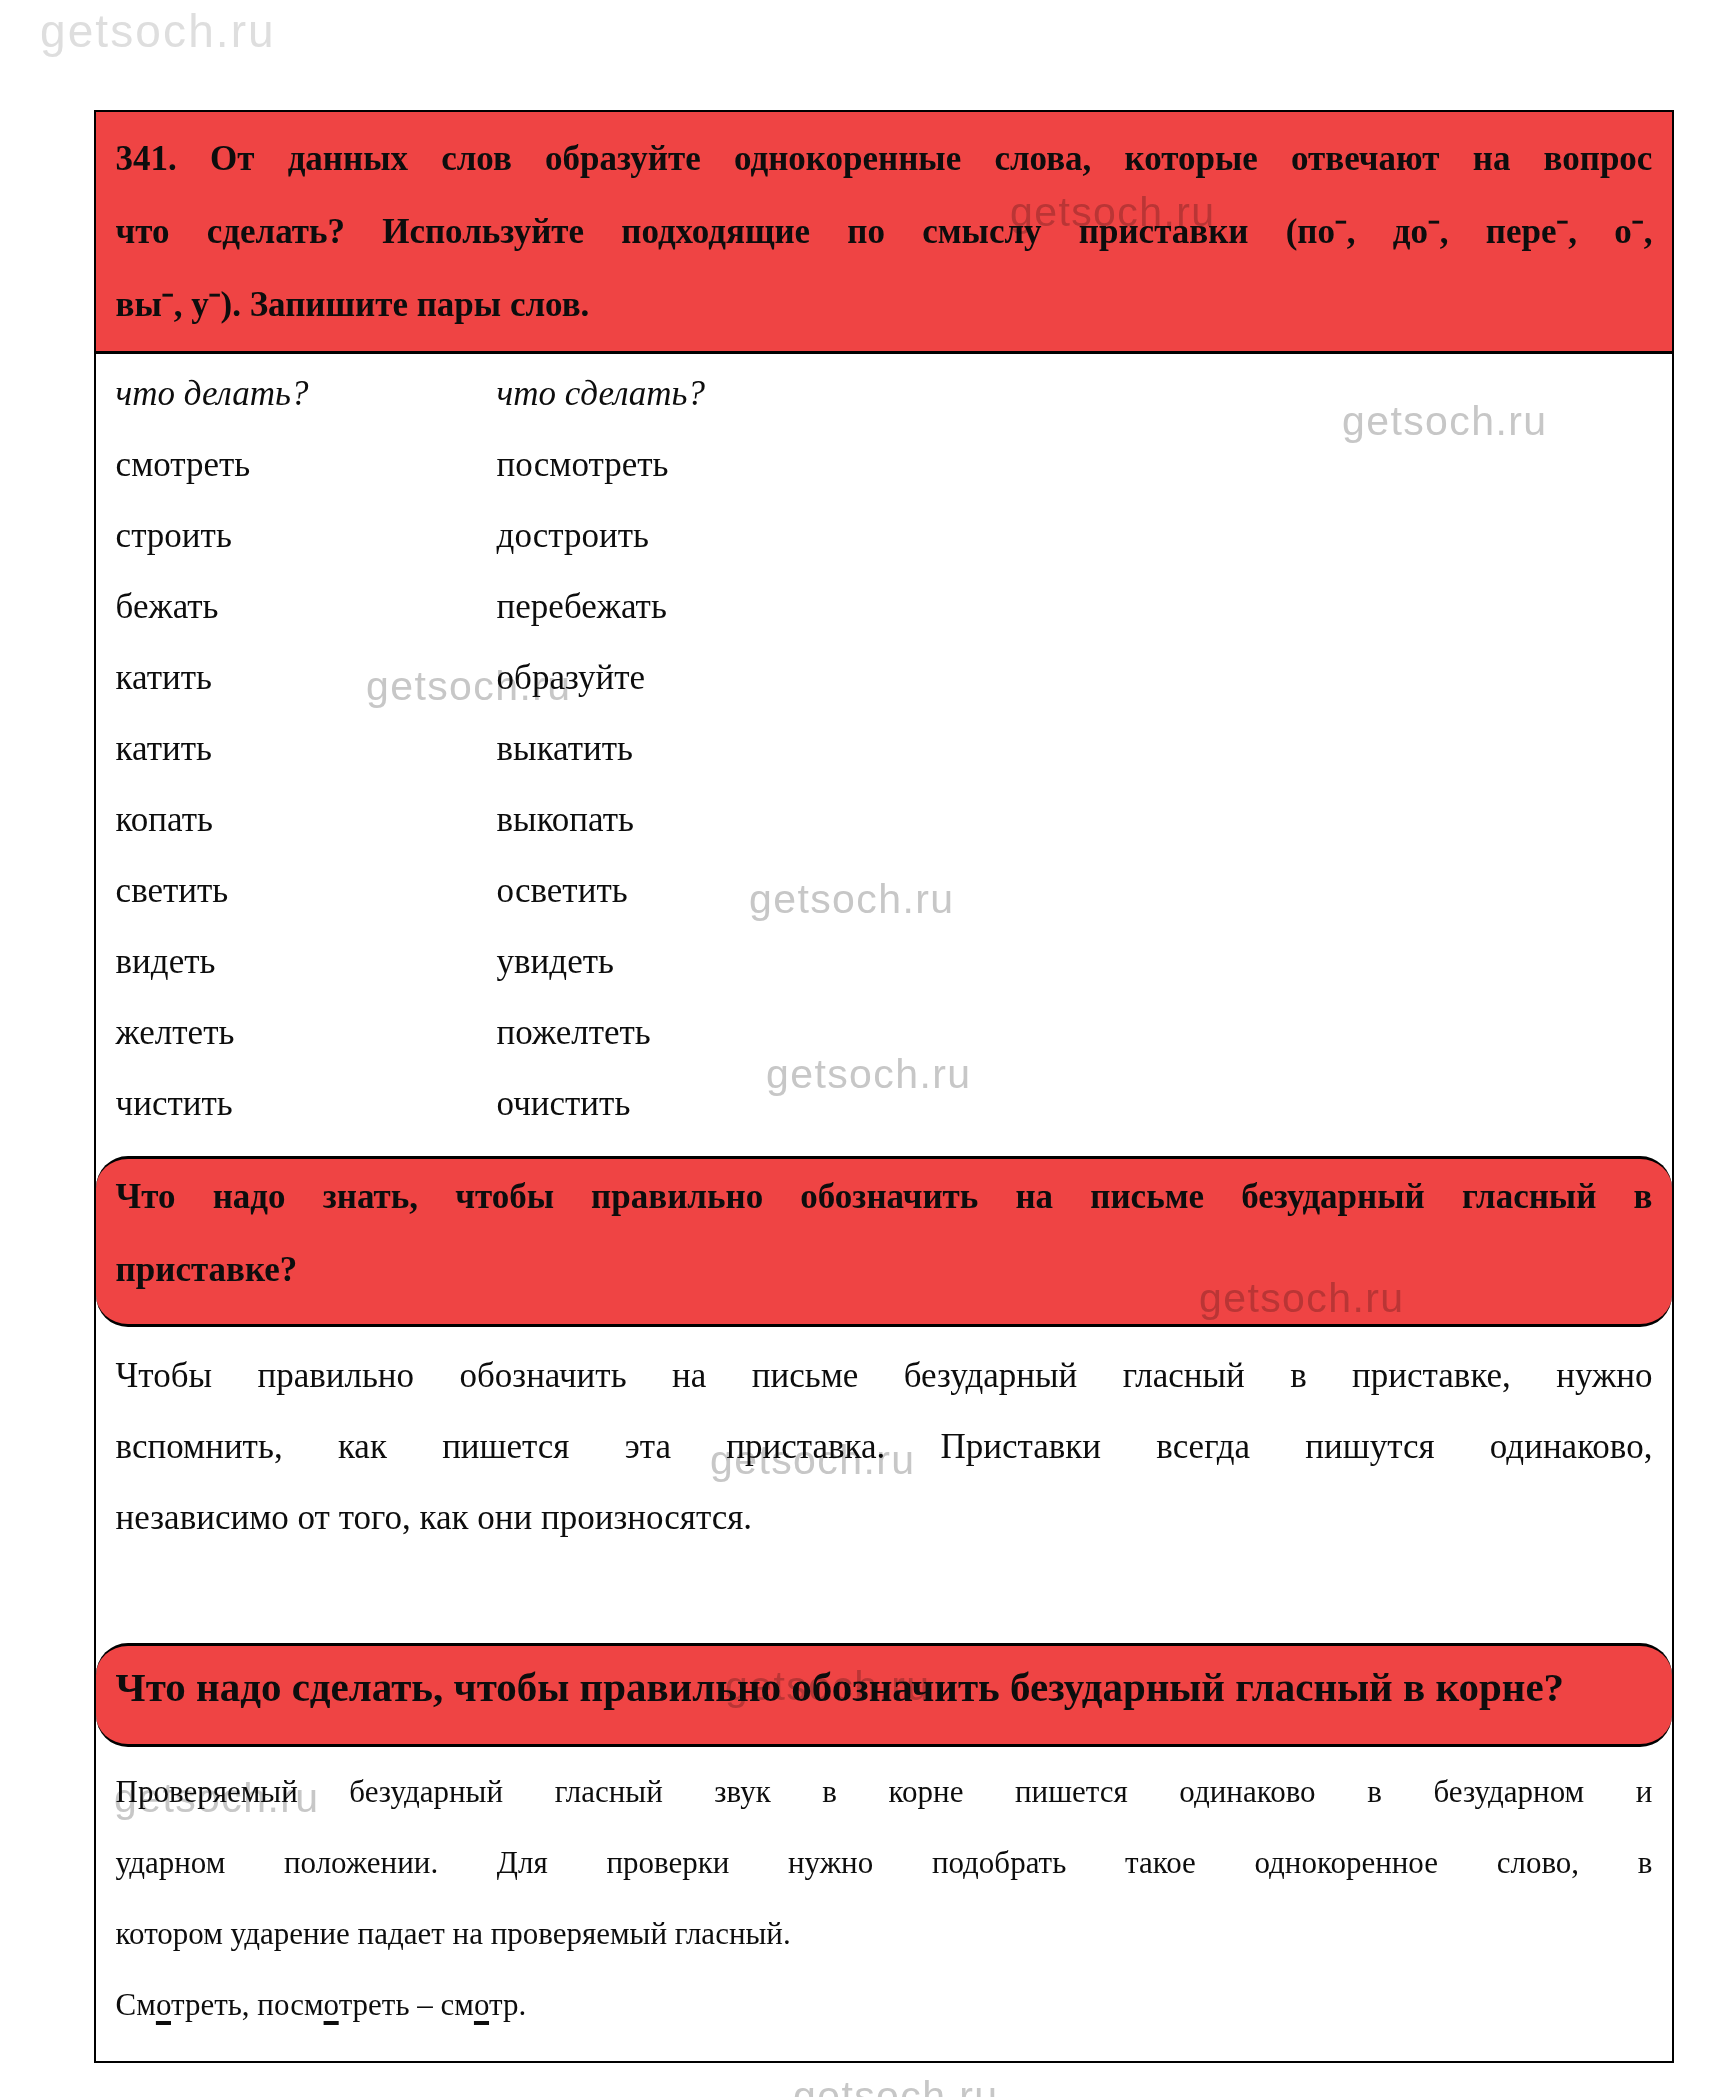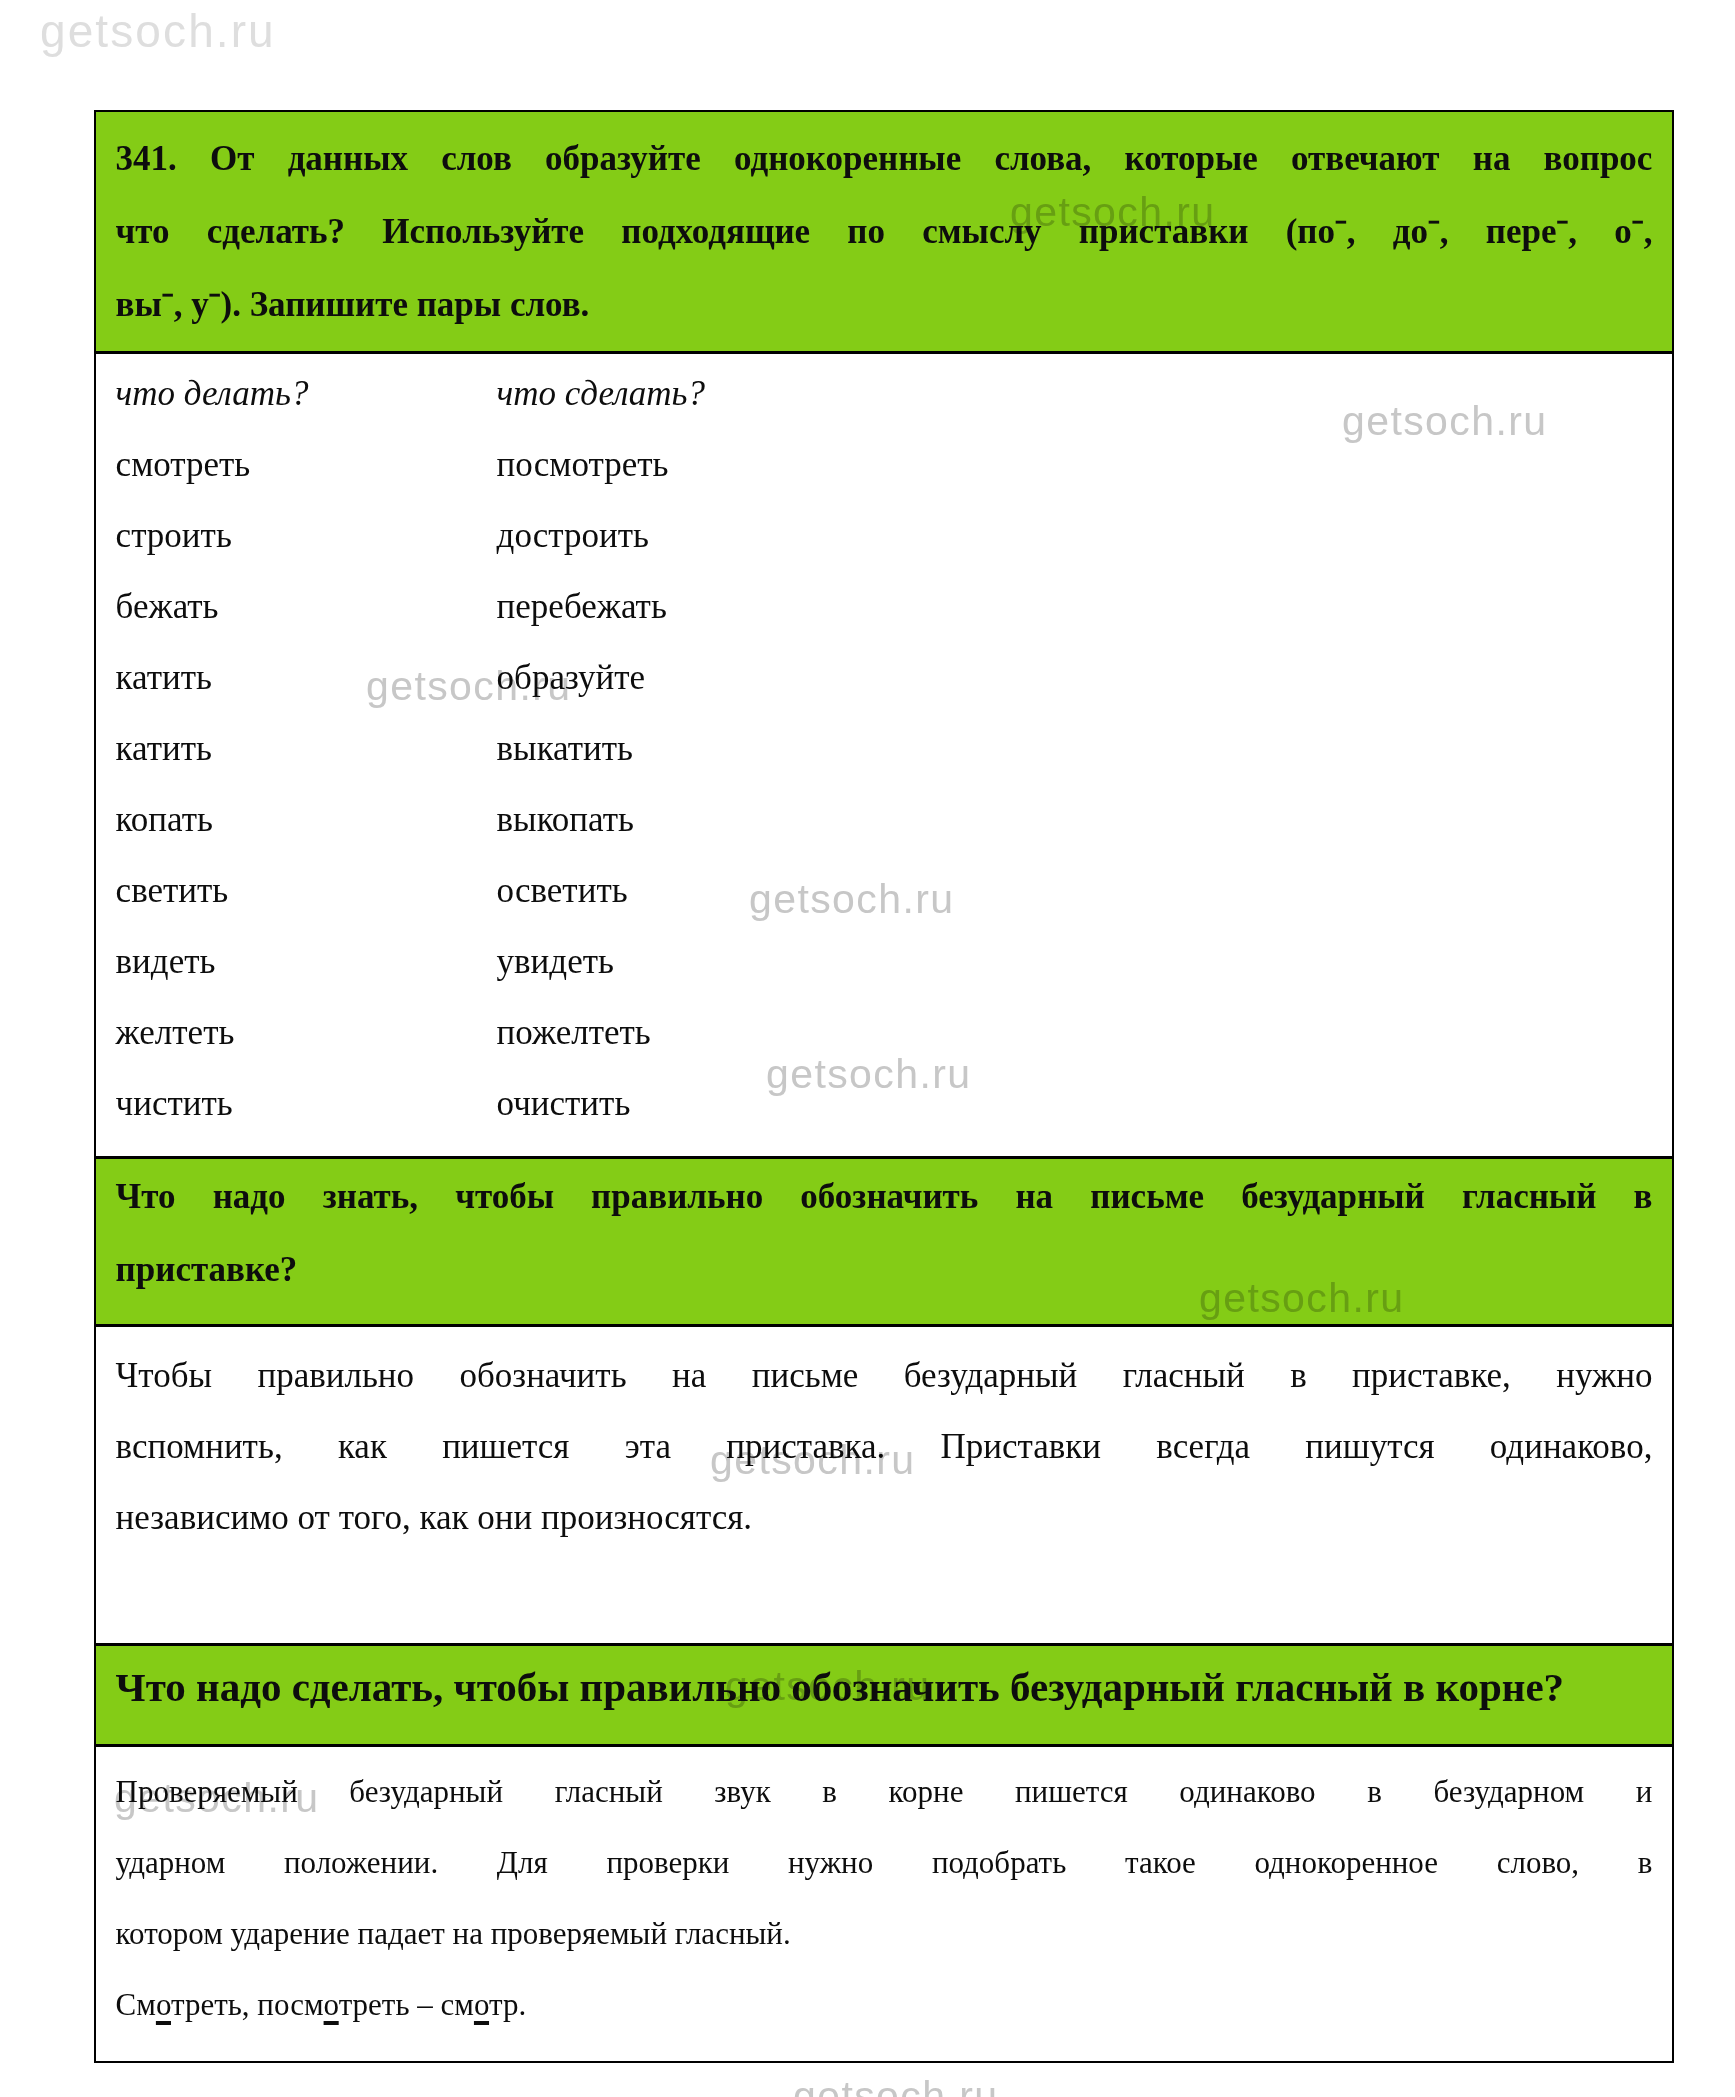--- a/index.html
+++ b/index.html
@@ -38,23 +38,23 @@
     border: 2.8px solid #000;
     background: #ffffff;
     display: flex;
     flex-direction: column;
   }
   .section {
     box-sizing: border-box;
     padding-left: 19.6px;
     padding-right: 19.6px;
   }
-  .cream { background: #84cc16; }
+  .cream { background: #ef4444; }
   .bb { border-bottom: 3.5px solid #000; }
-  .bt { border-top: 3.5px solid #000; }
+  .bt { border-top: 3.5px solid #000; border-radius: 32px; }
 
   .s-task     { height: 242px; padding-top: 9.8px; font-weight: bold; font-size: 35px; line-height: 73px; }
   .s-table    { height: 802px; padding-top: 3.5px; font-size: 35px; }
   .s-q1       { height: 171px; padding-top: 1.4px; font-weight: bold; font-size: 35px; line-height: 73px; }
   .s-a1       { height: 316px; padding-top: 12.6px; font-size: 35px; line-height: 71px; }
   .s-q2       { height: 104px; padding-top: 4.9px; font-weight: bold; font-size: 41px; line-height: 73px; }
   .s-a2       { flex: 1; padding-top: 9px; font-size: 31px; line-height: 71px; }
 
   .jl { text-align: justify; text-align-last: justify; }
   .ll { text-align: left; }

